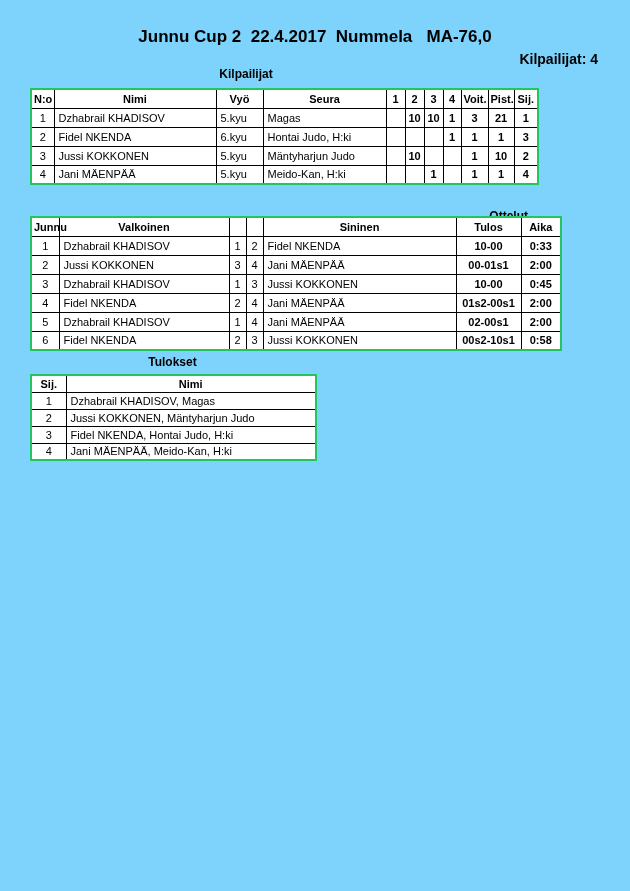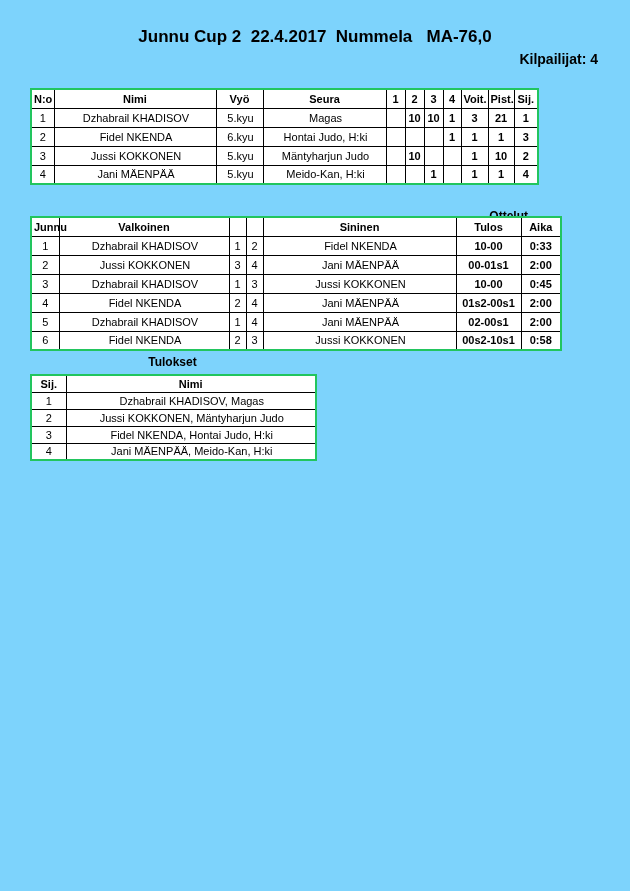--- a/index.html
+++ b/index.html
@@ -40,31 +40,32 @@
     font-size:11px;
     height:19px;
     padding:0 2px;
     white-space:nowrap;
     overflow:hidden;
   }
   .t3 th, .t3 td { height:17px; }
   th { font-weight:bold; text-align:center; overflow:visible; }
   th.tl { text-align:left; padding-left:2px; }
   td { text-align:center; }
-  td.tl { text-align:center; padding-left:4px; }
+  td.tl { text-align:left; padding-left:4px; }
   td.b, th.b { font-weight:bold; }
 </style>
 </head>
 <body>
 
 <div class="page">
 
   <div class="title">Junnu Cup 2  22.4.2017  Nummela   MA-76,0</div>
   <div class="count">Kilpailijat: 4</div>
 
+  <div class="section-heading h-kilpailijat">Kilpailijat</div>
   <table class="t1">
     <colgroup>
       <col style="width:23px">
         <col style="width:162px">
         <col style="width:47px">
         <col style="width:123px">
       <col style="width:19px">
         <col style="width:19px">
         <col style="width:19px">
         <col style="width:18px">

